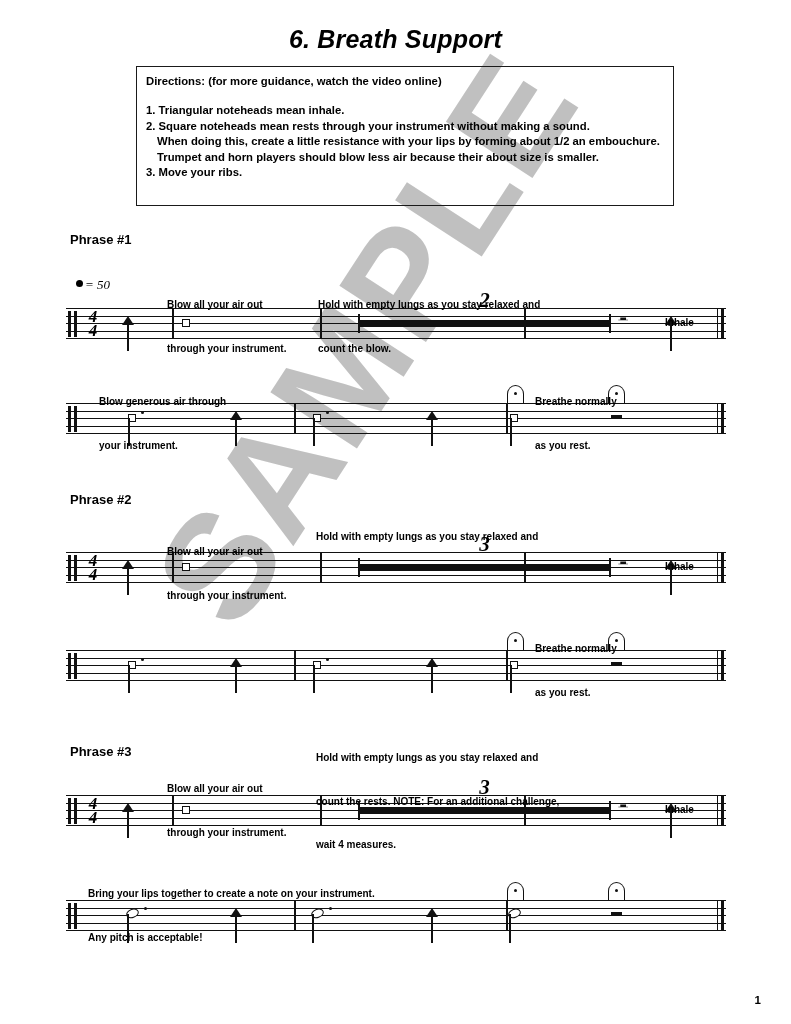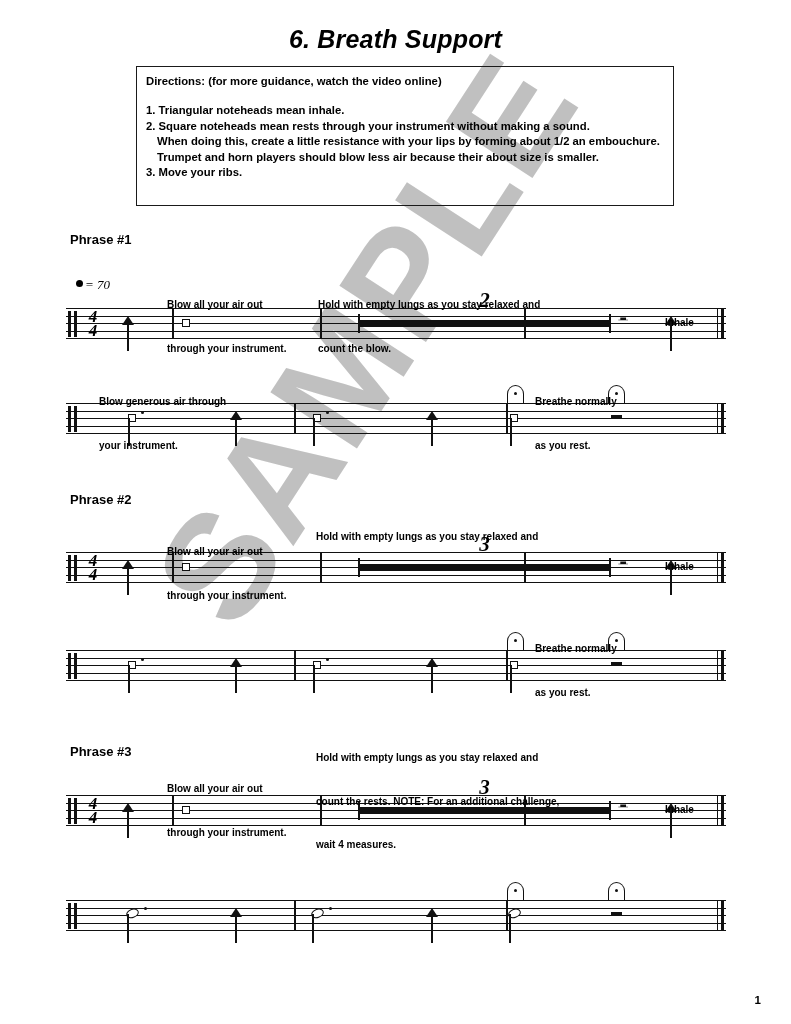--- a/index.html
+++ b/index.html
@@ -244,21 +244,21 @@
       <li>
         <span>3.</span>
         <span>Move your ribs.</span>
       </li>
     </ol>
   </div>
 
   <div class="phrase-label" style="left:70px;top:232px;">Phrase #1</div>
 
   <div class="tempo" style="left:76px;top:277px;">
-    <span class="tnote"></span><span>= 70</span>
+    <span class="tnote"></span><span>= 50</span>
   </div>
 
   <div class="annot" style="left:167px;top:269px;">
     <div>Blow all your air out</div>
     <div>through your instrument.</div>
   </div>
   <div class="annot" style="left:318px;top:269px;">
     <div>Hold with empty lungs as you stay relaxed and</div>
     <div>count the blow.</div>
   </div>
@@ -504,20 +504,24 @@
     <div class="rest-half" style="left:468px;top:11.6px;"></div>
     <div class="rest-quarter" style="left:552px;top:-1px;">𝄼</div>
     <div class="nh tri" style="left:599px;top:8px;"></div>
     <div class="stem" style="left:604px;top:16px;height:27px;"></div>
     <div class="dblbar" style="left:651px;top:0;height:31px;">
         <i class="t" style="height:31px;"></i>
         <i class="k" style="height:31px;"></i>
       </div>
   </div>
 
+  <div class="annot" style="left:88px;top:858px;">
+    <div>Bring your lips together to create a note on your instrument.</div>
+    <div>Any pitch is acceptable!</div>
+  </div>
 
   <div class="system" style="left:66px;top:900px;width:660px;height:34px;">
     <div class="staff">
       <div class="ln" style="top:0px;width:660px;"></div>
       <div class="ln" style="top:7.5px;width:660px;"></div>
       <div class="ln" style="top:15px;width:660px;"></div>
       <div class="ln" style="top:22.5px;width:660px;"></div>
       <div class="ln" style="top:30px;width:660px;"></div>
     </div>
     <div class="clef" style="left:2px;top:3px;">

